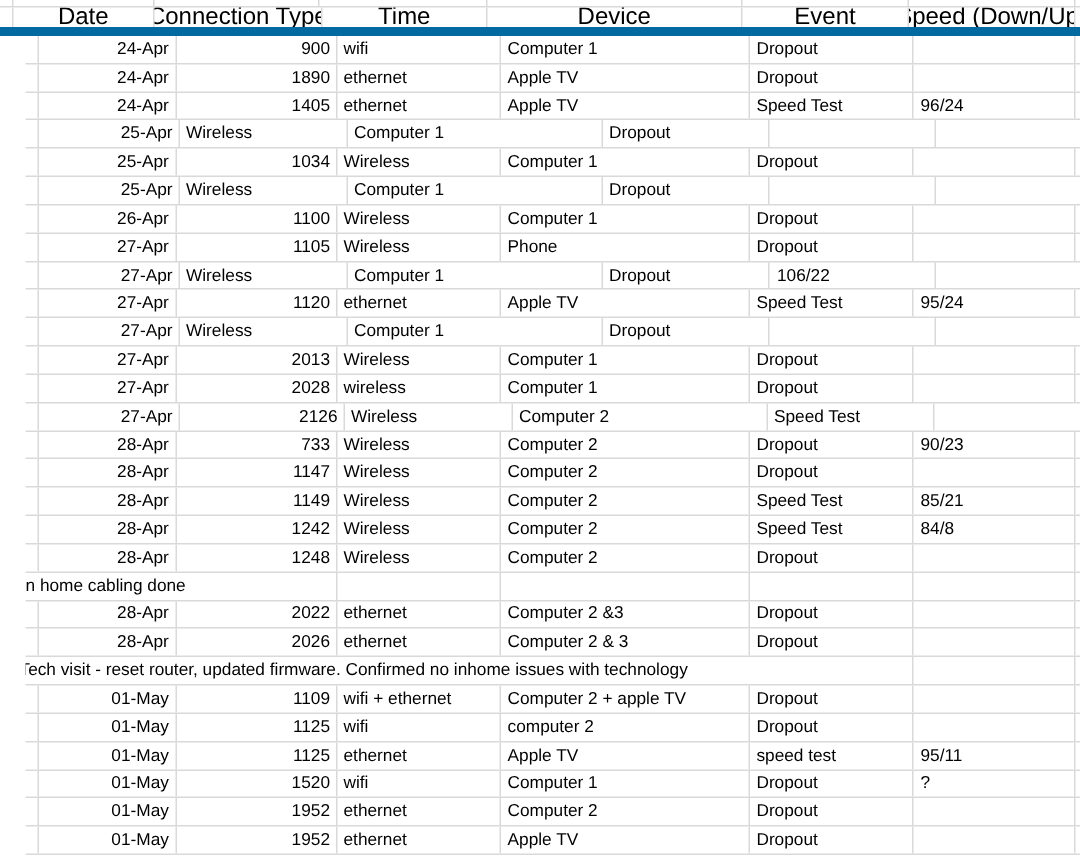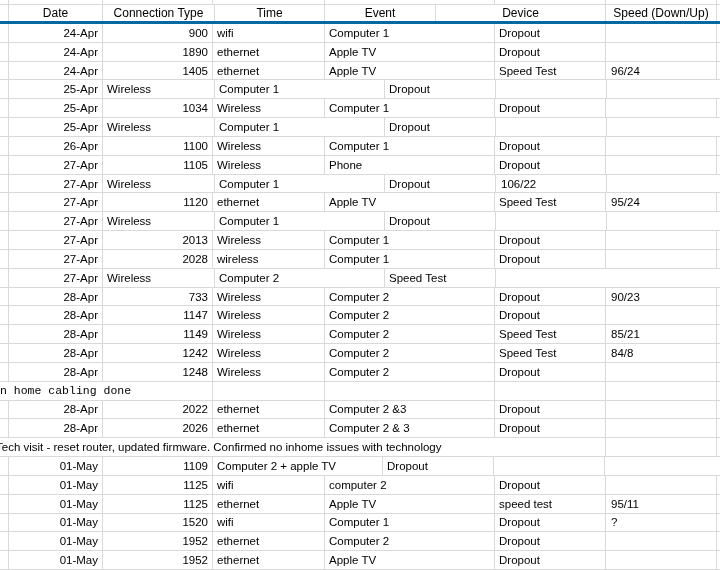--- a/index.html
+++ b/index.html
@@ -7,43 +7,43 @@
     width:720px;height:570px;
     background:#ffffff;
     font-family:"Liberation Sans", sans-serif;
     font-size:11.5px;
     color:#000000;
     overflow:hidden;
     position:relative;
   }
   .row{display:flex;border-bottom:1px solid #d9d9d9;box-sizing:border-box;}
   .row.strip{height:5px;}
-  .row.header{height:19px;border-bottom:3px solid #0369a1;font-size:12px;justify-content:space-between;}
-  .row.data{height:18.83px;}
+  .row.header{height:19px;border-bottom:6px solid #0369a1;font-size:16px;justify-content:space-between;}
+  .row.data{height:18.83px;margin-left:17px;}
   .cell{
     box-sizing:border-box;
     border-right:1px solid #d9d9d9;
     overflow:hidden;
     white-space:nowrap;
     display:flex;
     align-items:center;
     height:100%;
   }
   .c-a{width:9px;}
   .c-date{width:94px;justify-content:flex-end;padding-right:4px;}
   .c-time{width:110px;justify-content:flex-end;padding-right:4px;}
   .c-conn{width:112px;padding-left:4px;}
   .c-dev{width:170px;padding-left:4px;}
   .c-event{width:111px;padding-left:4px;}
   .c-speed{width:111px;padding-left:5px;}
   .c-sliver{width:3px;border-right:none;}
   .row.header .cell{justify-content:center;padding:0;}
   
   .c-note{padding-left:0;}
-  .c-note.span3{width:213px;font-family:Liberation Mono, monospace;}
+  .c-note.span3{width:213px;}
   .c-note.span6{width:606px;}
   .c-note .note-text{display:inline-block;white-space:nowrap;}
   .c-note .clip-left{margin-left:-4px;}
 </style>
 </head>
 <body>
 
 <div id="sheet">
 
   <div class="row strip">
@@ -55,22 +55,22 @@
     <div class="cell c-event"></div>
     <div class="cell c-speed"></div>
     <div class="cell c-sliver"></div>
   </div>
 
   <div class="row header">
     <div class="cell c-a"></div>
     <div class="cell c-date">Date</div>
     <div class="cell c-conn">Connection Type</div>
     <div class="cell c-time">Time</div>
+    <div class="cell c-dev">Device</div>
     <div class="cell c-event">Event</div>
-    <div class="cell c-dev">Device</div>
     <div class="cell c-speed">Speed (Down/Up)</div>
     <div class="cell c-sliver"></div>
   </div>
 
   <div id="table-body">
   <div class="row data">
     <div class="cell c-a"></div>
     <div class="cell c-date">24-Apr</div>
     <div class="cell c-time">900</div>
     <div class="cell c-conn">wifi</div>
@@ -204,20 +204,21 @@
     <div class="cell c-conn">wireless</div>
     <div class="cell c-dev">Computer 1</div>
     <div class="cell c-event">Dropout</div>
     <div class="cell c-speed"></div>
     <div class="cell c-sliver"></div>
   </div>
 
   <div class="row data">
     <div class="cell c-a"></div>
     <div class="cell c-date">27-Apr</div>
+    <div class="cell c-time">2126</div>
     <div class="cell c-conn">Wireless</div>
     <div class="cell c-dev">Computer 2</div>
     <div class="cell c-event">Speed Test</div>
     <div class="cell c-sliver"></div>
   </div>
 
   <div class="row data">
     <div class="cell c-a"></div>
     <div class="cell c-date">28-Apr</div>
     <div class="cell c-time">733</div>
@@ -310,20 +311,21 @@
       <span class="note-text clip-left">Tech visit - reset router, updated firmware. Confirmed no inhome issues with technology</span>
     </div>
     <div class="cell c-speed"></div>
         <div class="cell c-sliver"></div>
   </div>
 
   <div class="row data">
     <div class="cell c-a"></div>
     <div class="cell c-date">01-May</div>
     <div class="cell c-time">1109</div>
+    <div class="cell c-conn">wifi + ethernet</div>
     <div class="cell c-dev">Computer 2 + apple TV</div>
     <div class="cell c-event">Dropout</div>
     <div class="cell c-speed"></div>
     <div class="cell c-sliver"></div>
   </div>
 
   <div class="row data">
     <div class="cell c-a"></div>
     <div class="cell c-date">01-May</div>
     <div class="cell c-time">1125</div>

